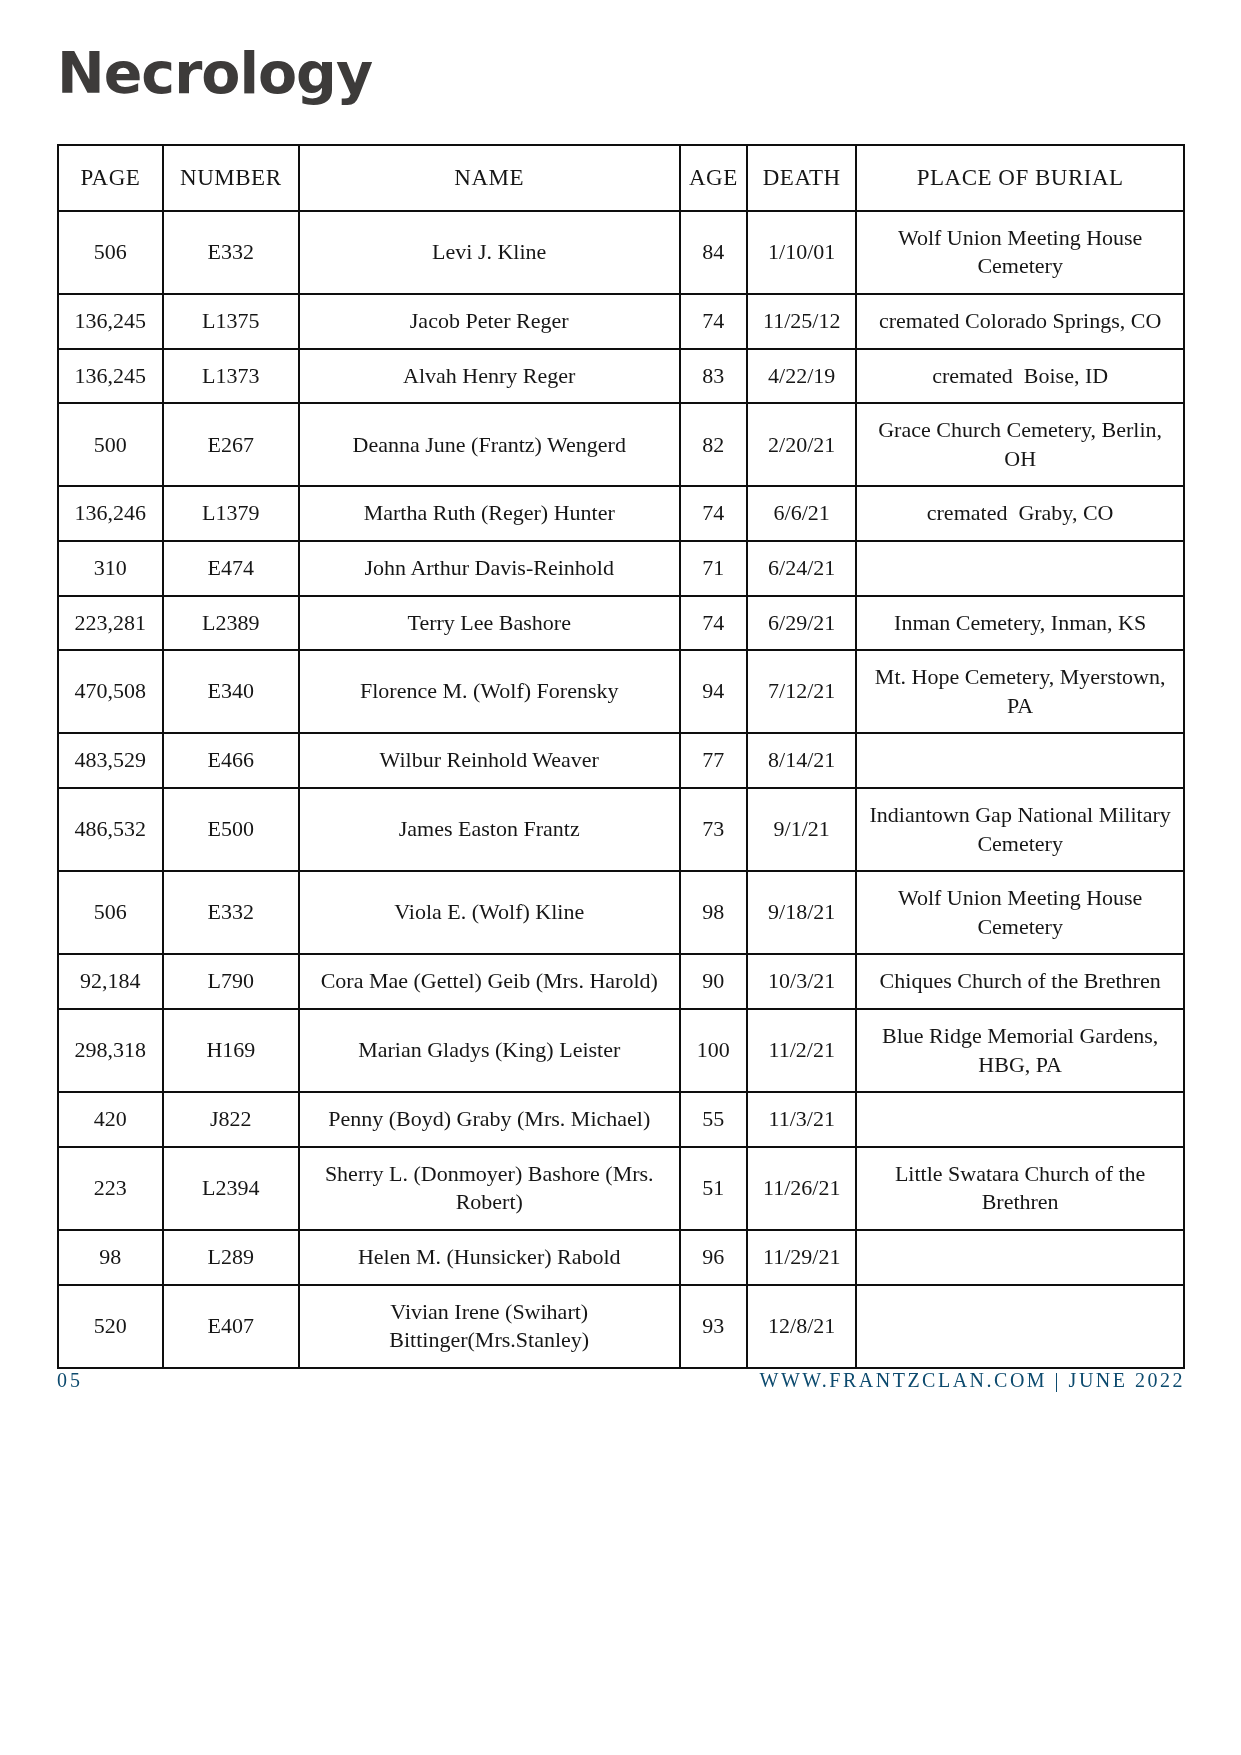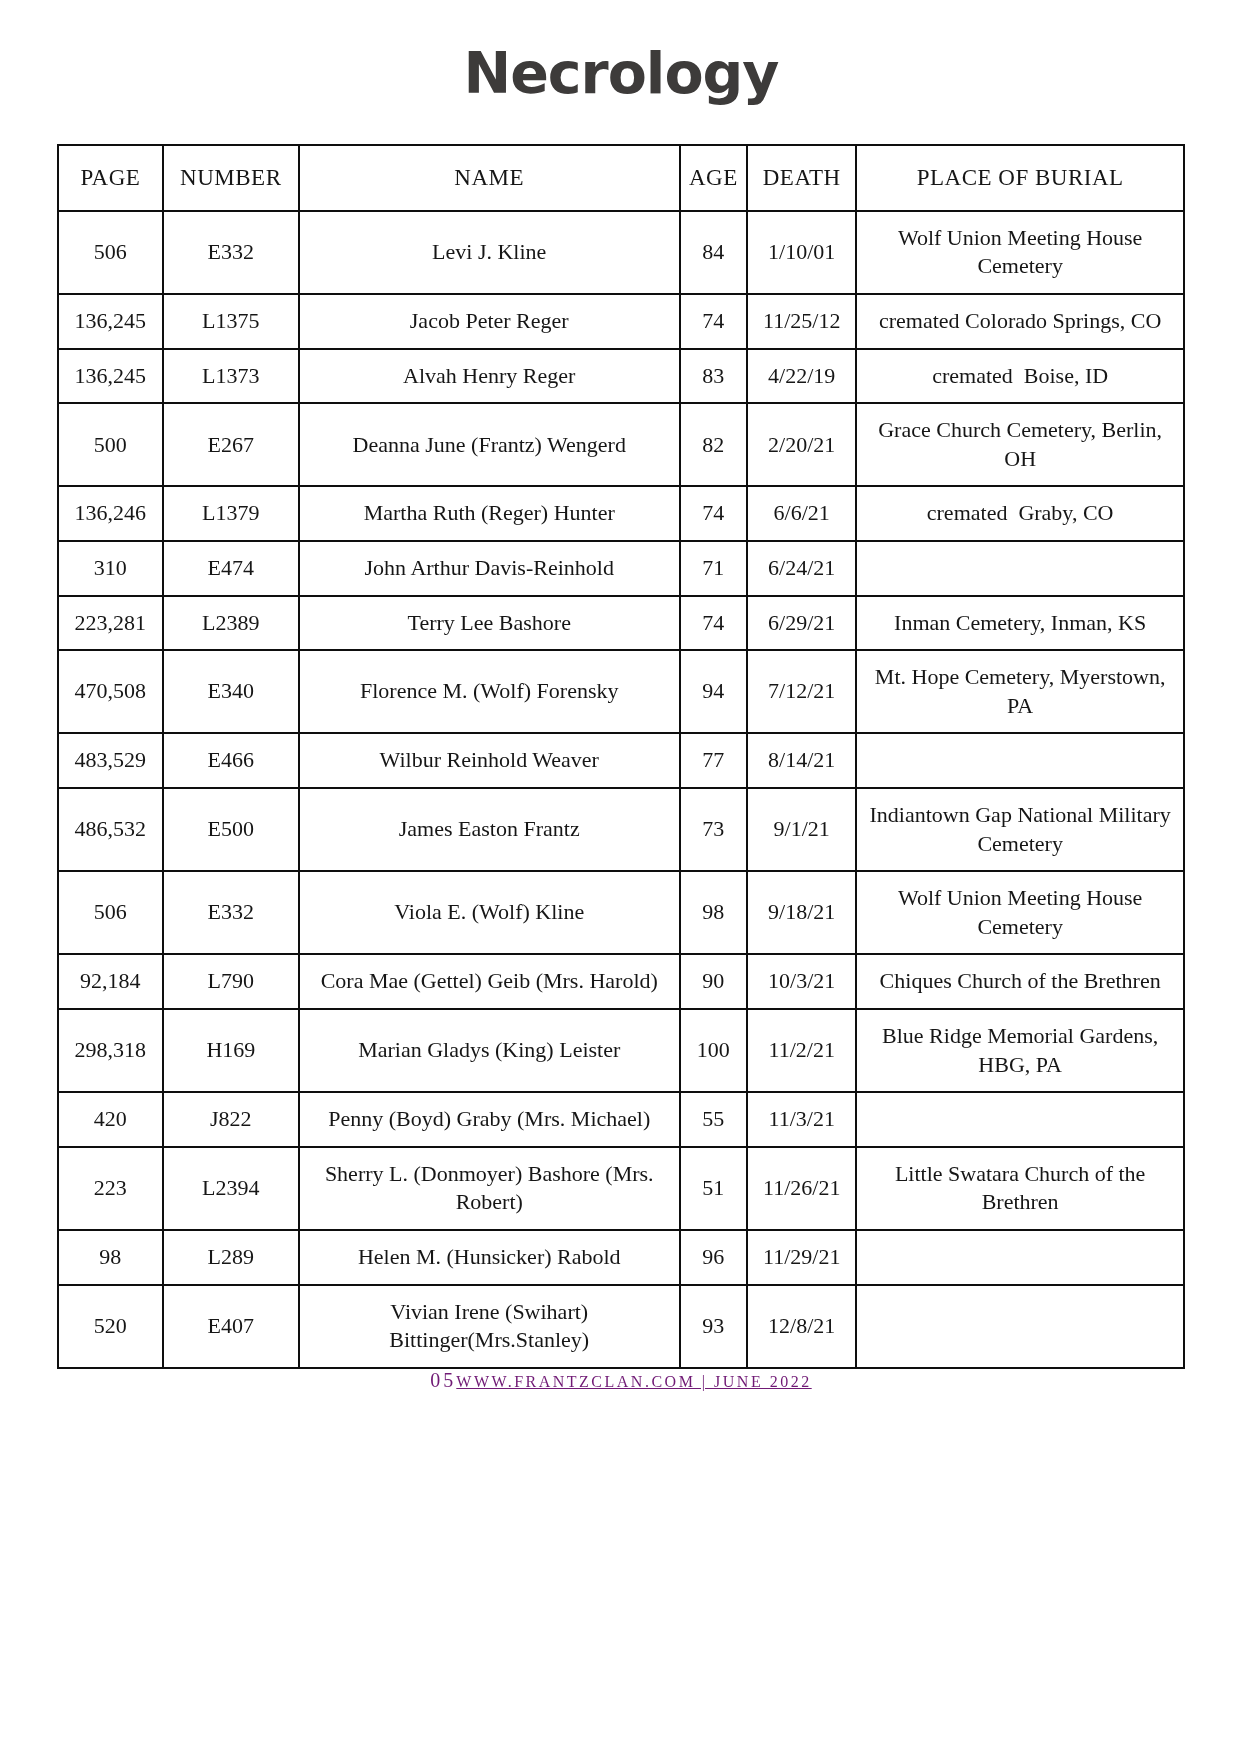--- a/index.html
+++ b/index.html
@@ -13,21 +13,20 @@
     font-family: "Liberation Serif", serif;
   }
   .page {
     box-sizing: border-box;
     width: 1241px;
     height: 1312px;
     padding: 44px 56px 38px 57px;
     display: flex;
     flex-direction: column;
     background: #ffffff;
-    align-items: center;
   }
   .page-title {
     font-family: "DejaVu Sans", sans-serif;
     font-weight: bold;
     font-size: 57px;
     line-height: 1.05;
     color: #3d3b3a;
     margin: 0 0 40px 0;
     letter-spacing: -1px;
   }
@@ -52,30 +51,29 @@
     padding: 12px 8px;
     border: 2px solid #0e0e0e;
     line-height: 1.3;
     white-space: pre-wrap;
   }
   .footer {
     margin-top: auto;
     display: flex;
     justify-content: space-between;
     align-items: baseline;
-    color: #701a75;
+    color: #0c4a6e;
   }
   .footer-page-number {
     font-size: 20px;
     letter-spacing: 3px;
   }
   .footer-site {
-    font-size: 16px;
+    font-size: 20px;
     letter-spacing: 2.5px;
-    text-decoration: underline;
   }
 </style>
 </head>
 <body>
 
 <div class="page">
 
   <h1 class="page-title">Necrology</h1>
 
   <table class="necrology">

